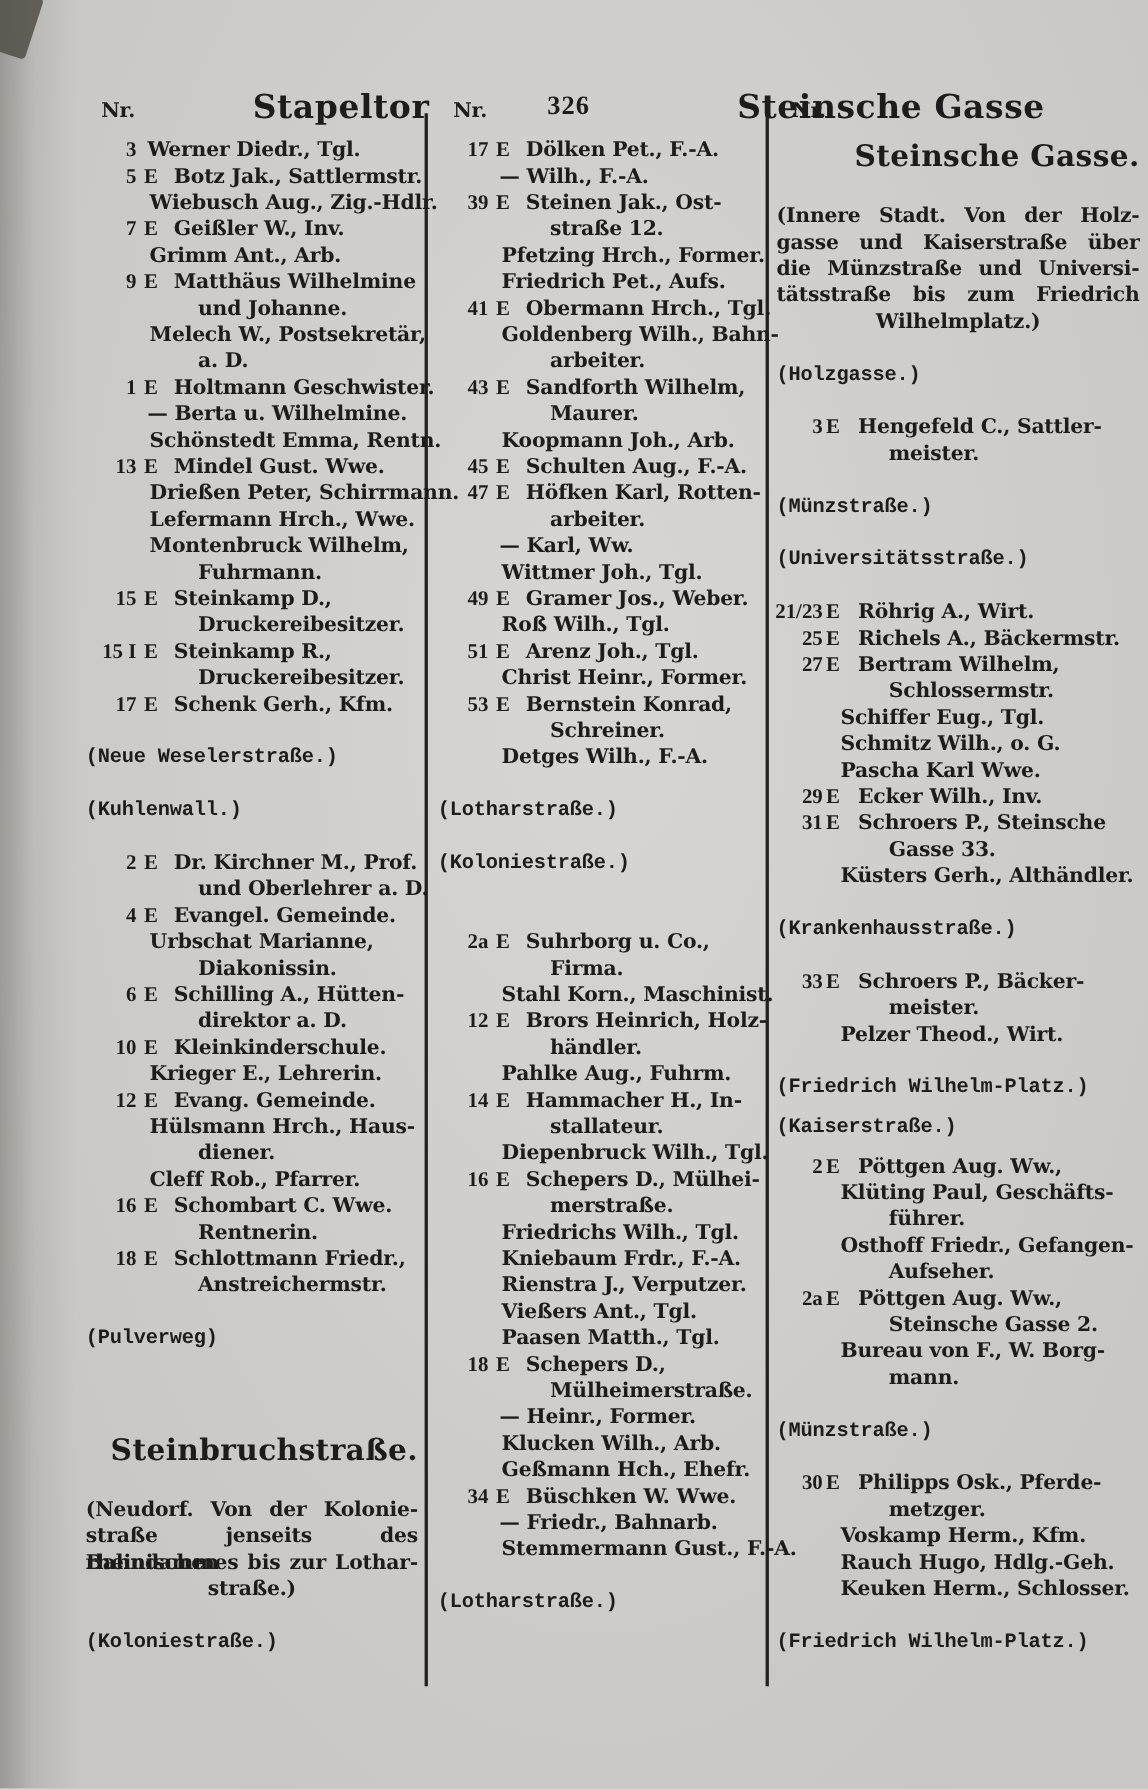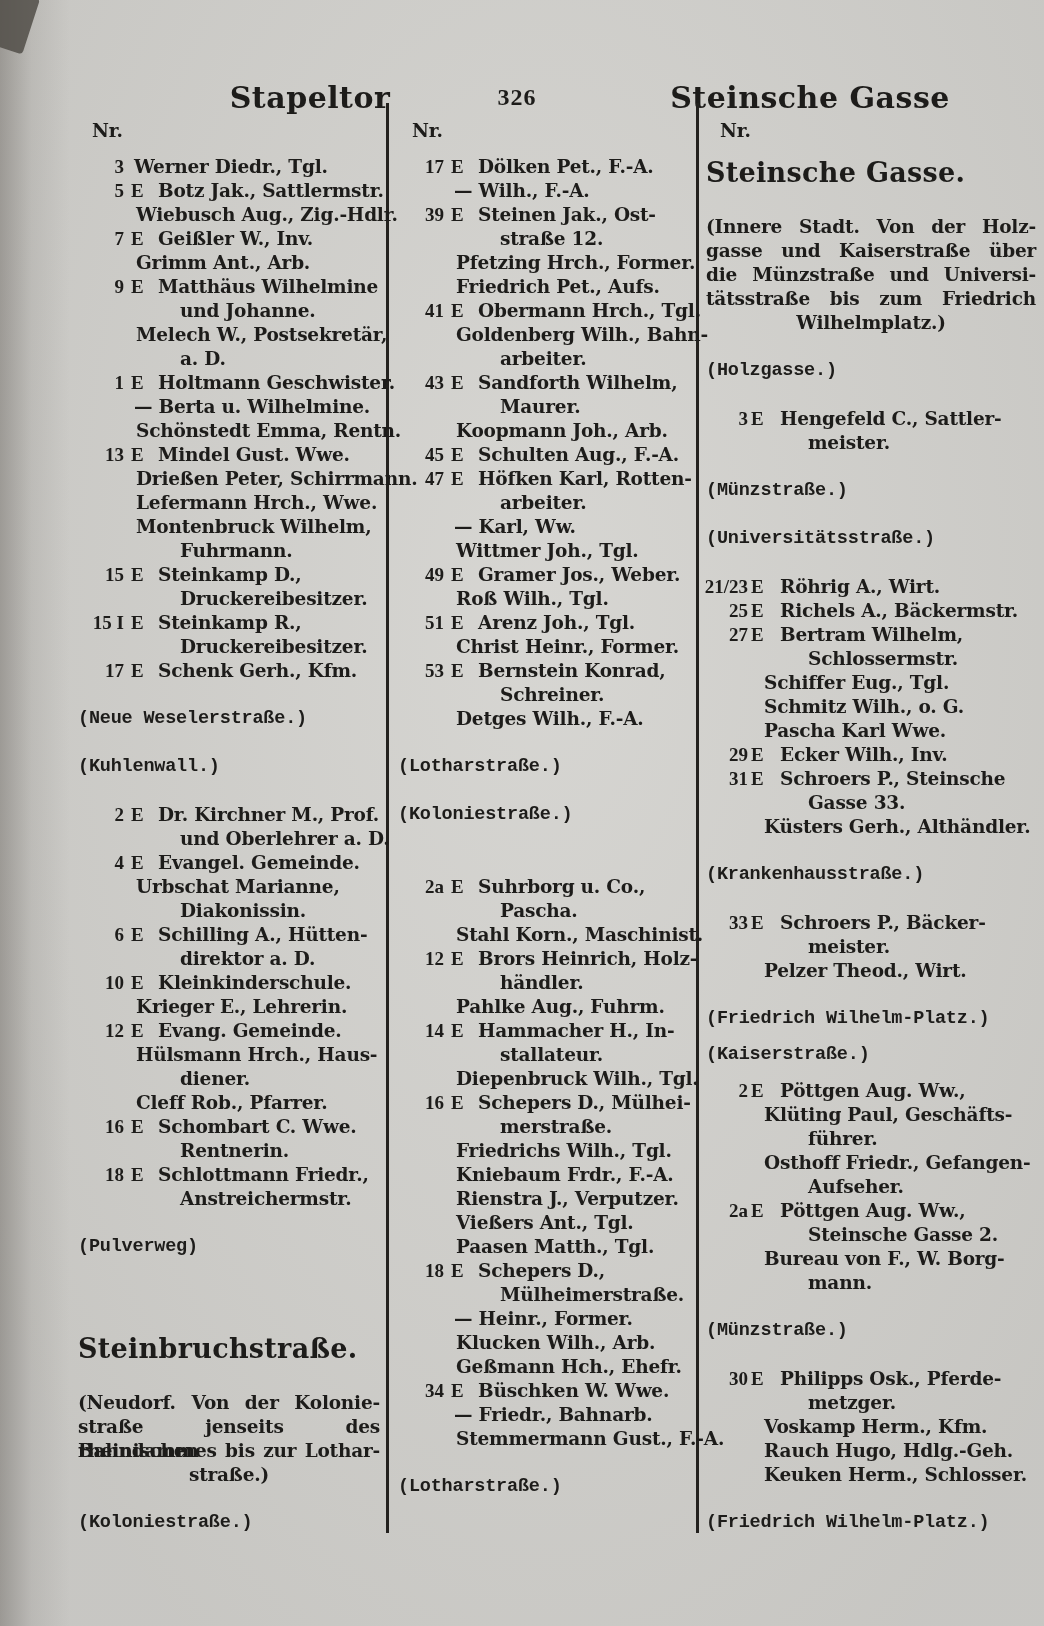--- a/index.html
+++ b/index.html
@@ -18,38 +18,38 @@
   .corner-mark{position:absolute;left:-6px;top:-8px;width:38px;height:58px;
     background:#514e48;transform:rotate(18deg);border-radius:4px;opacity:0.85;
   }
   .running-head{position:absolute;text-align:center;font-weight:700;font-size:30px;letter-spacing:0.5px;}
   .running-head.left{left:155px;top:80px;width:310px;}
   .running-head.right{left:645px;top:80px;width:330px;}
   .running-head.page-no{left:462px;top:84px;width:110px;font-family:"Liberation Serif",serif;font-weight:600;font-size:24px;letter-spacing:1px;}
   .vrule{position:absolute;top:103px;height:1430px;width:3px;background:#23211e;}
   .vrule.r1{left:386px;}
   .vrule.r2{left:696px;}
-  .col{position:absolute;top:119px;}
+  .col{position:absolute;top:89px;}
   .col.c0{left:78px;width:302px;}
   .col.c1{left:398px;width:288px;}
   .col.c2{left:706px;width:330px;}
   .line{position:relative;height:24px;line-height:24px;font-size:18.5px;font-weight:600;letter-spacing:-0.2px;white-space:nowrap;}
   .num{position:absolute;left:0;width:46px;text-align:right;font-family:"Liberation Serif",serif;font-weight:700;font-size:19px;letter-spacing:0;}
   .c2 .num{left:-10px;width:52px;}
   .flag{position:absolute;left:53px;font-family:"Liberation Serif",serif;font-weight:700;font-size:19px;}
   .c2 .flag{left:45px;}
   .txt{display:block;}
   .t-e .txt{margin-left:80px;}
   .t-e.nf .txt{margin-left:56px;}
   .c2 .t-e .txt{margin-left:74px;}
   .t-p .txt{margin-left:58px;}
   .t-w .txt{margin-left:102px;}
   .t-d .txt{margin-left:56px;}
   .t-r{text-align:left;font-weight:700;font-family:Liberation Mono, monospace;}
-  .t-h{height:36px;line-height:36px;text-align:left;font-size:27px;font-weight:700;letter-spacing:0.3px;}
+  .t-h{height:36px;line-height:36px;text-align:right;font-size:27px;font-weight:700;letter-spacing:0.3px;}
   .t-x .txt{white-space:normal;text-align:justify;text-align-last:justify;}
   .t-xc{text-align:center;}
   .t-nr .txt{margin-left:14px;}
   .t-g{height:24px;}
   .t-s{height:12px;}
 </style>
 </head>
 <body style="background: rgb(210, 209, 205); color: rgb(29, 28, 26);">
 
 <div class="page">
@@ -354,21 +354,21 @@
         <span class="txt">(Koloniestraße.)</span>
       </div>
       <div class="line t-g"></div>
       <div class="line t-g"></div>
       <div class="line t-e">
         <span class="num">2a</span>
         <span class="flag">E</span>
         <span class="txt">Suhrborg u. Co.,</span>
       </div>
       <div class="line t-w">
-        <span class="txt">Pascha.</span>
+        <span class="txt">Firma.</span>
       </div>
       <div class="line t-p">
         <span class="txt">Stahl Korn., Maschinist.</span>
       </div>
       <div class="line t-e">
         <span class="num">12</span>
         <span class="flag">E</span>
         <span class="txt">Brors Heinrich, Holz-</span>
       </div>
       <div class="line t-w">

